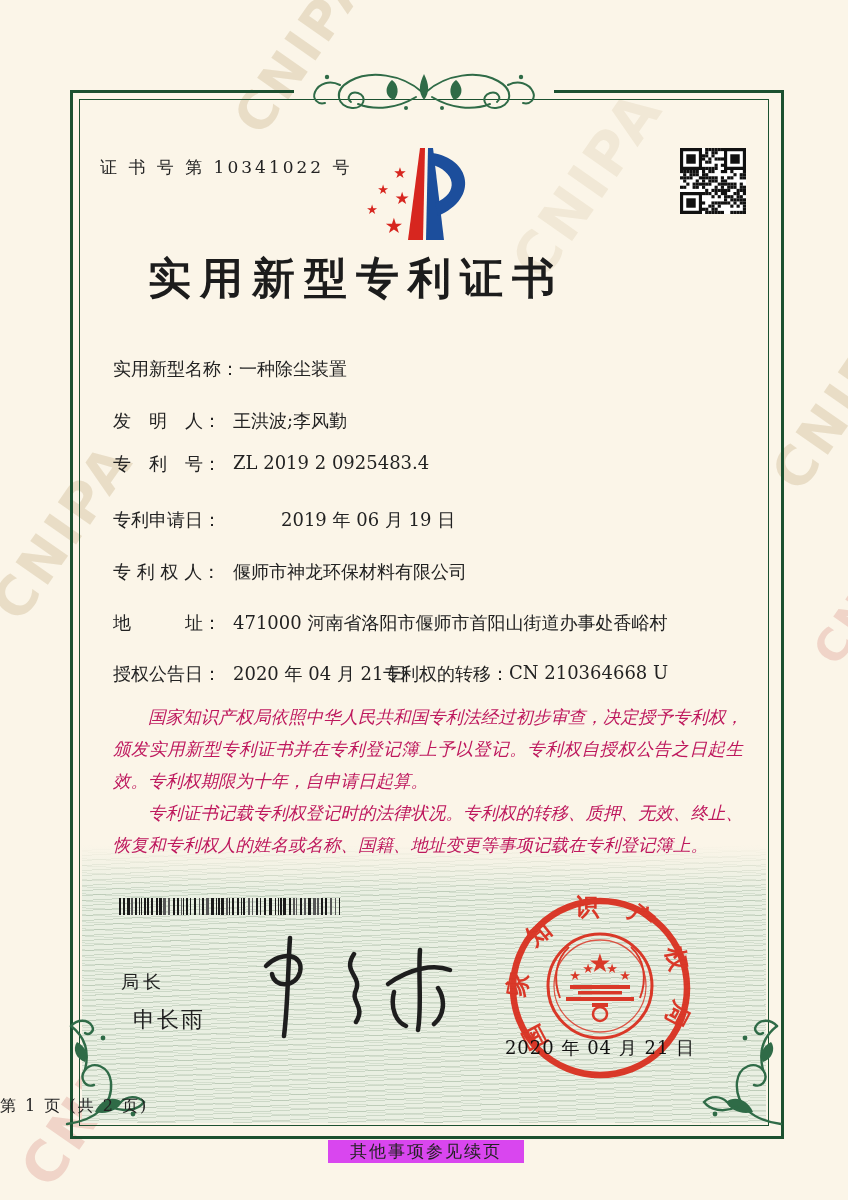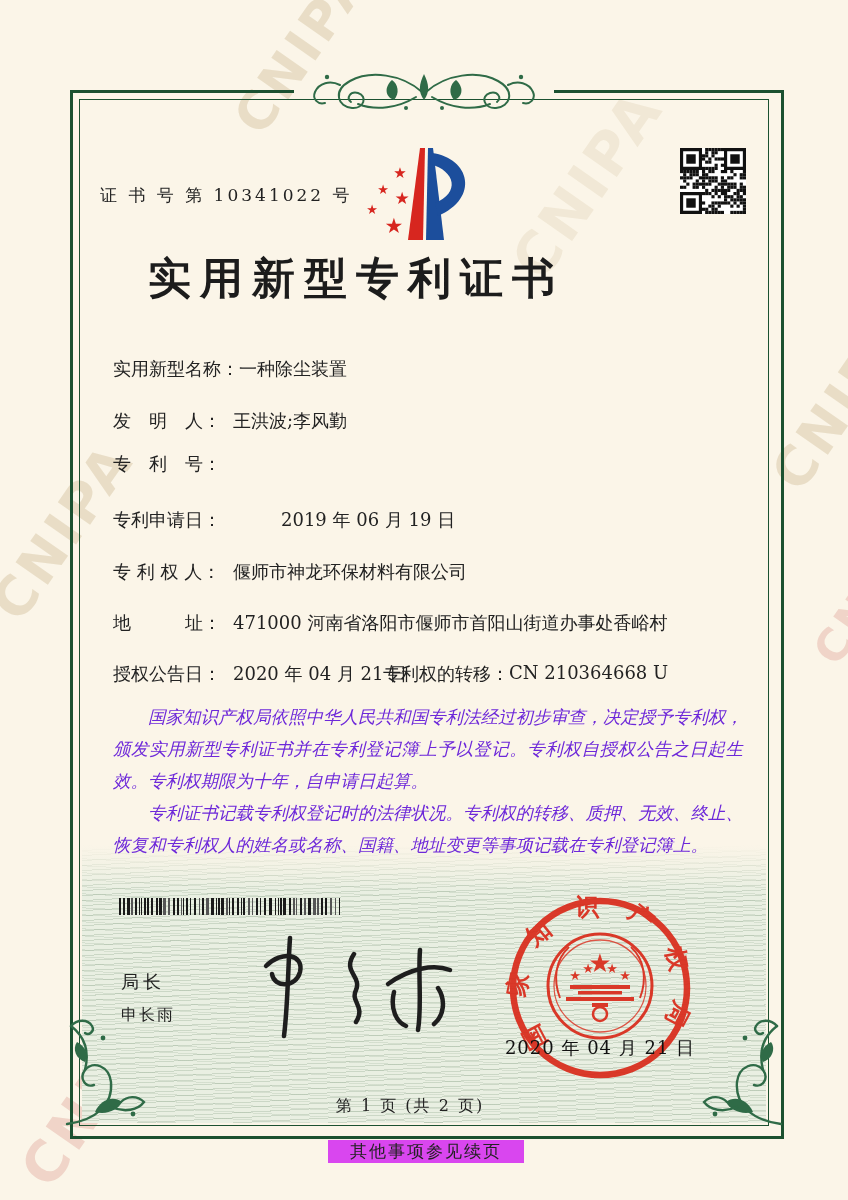--- a/index.html
+++ b/index.html
@@ -24,47 +24,47 @@
         background-image:
           repeating-linear-gradient(177deg, rgba(140,165,138,.32) 0 1px, transparent 1px 5px),
           repeating-linear-gradient(183deg, rgba(140,165,138,.22) 0 1px, transparent 1px 7px);}
   .band::before{content:"";position:absolute;left:0;top:0;right:0;height:46px;
         background:linear-gradient(#fbf5e8, rgba(251,245,232,0));}
 
   
   .orn{position:absolute;}
 
   
-  .cert-no{position:absolute;left:100px;top:156px;font-size:17px;letter-spacing:3px;margin-top:28px;}
+  .cert-no{position:absolute;left:100px;top:156px;font-size:17px;letter-spacing:3px;}
   .logo{position:absolute;left:352px;top:140px;}
   .qr{position:absolute;left:680px;top:148px;width:66px;height:66px;background:#fff;}
   .title{position:absolute;left:0;top:250px;width:712px;text-align:center;
          font-size:43px;font-weight:700;letter-spacing:9px;color:#1c1c1c;}
 
   
   .frow{position:absolute;left:113px;width:660px;font-size:18px;display:flex;}
   .frow .lab{flex:0 0 120px;white-space:pre;}
   .frow .val{white-space:pre;}
   .pair2{position:absolute;left:270px;top:0;display:flex;}
   .pair2 .lab{flex:0 0 112px;}
 
   
   .body-text{position:absolute;left:113px;top:701px;width:630px;font-size:17.5px;
-             line-height:32px;text-align:justify;color:#6d28d9;}
+             line-height:32px;text-align:justify;color:#be185d;}
   .body-text p{margin:0;text-indent:2em;font-style:italic;}
 
   
   .barcode{position:absolute;left:119px;top:898px;width:222px;height:17px;}
   .sig-title{position:absolute;left:121px;top:970px;font-size:18px;letter-spacing:4px;}
-  .sig-name{position:absolute;left:121px;top:1005px;font-size:16px;letter-spacing:2px;}
+  .sig-name{position:absolute;left:133px;top:1005px;font-size:22px;letter-spacing:2px;}
   .sig-hand{position:absolute;left:238px;top:932px;}
   .stamp{position:absolute;left:505px;top:893px;width:190px;height:190px;}
   .stamp-date{position:absolute;left:503px;top:1036px;width:194px;text-align:center;
               font-size:18px;letter-spacing:1px;color:#111;}
-  .page-info{position:absolute;left:0;top:1096px;width:820px;text-align:center;
+  .page-info{position:absolute;left:0;top:1096px;width:820px;
              font-size:16px;letter-spacing:2px;}
   .foot-note{position:absolute;left:328px;top:1140px;background:#d946ef;
              padding:0 22px;font-size:17px;letter-spacing:2px;}
 </style>
 </head>
 <body>
 
 <div id="page">
 
   <div class="wm beige" style="left:205px;top:18px;font-size:52px;">CNIPA</div>
@@ -303,20 +303,21 @@
   <div class="frow" style="top:409px;">
     <span class="lab">发　明　人：</span>
     <span class="val">王洪波;李风勤</span>
   </div>
   <div class="frow" style="top:357px;">
     <span class="lab">实用新型名称：</span>
     <span class="val">一种除尘装置</span>
   </div>
   <div class="frow" style="top:452px;">
     <span class="lab">专　利　号：</span>
+    <span class="val">ZL 2019 2 0925483.4</span>
   </div>
   <div class="frow" style="top:508px;gap:48px;">
     <span class="lab">专利申请日：</span>
     <span class="val">2019 年 06 月 19 日</span>
   </div>
   <div class="frow" style="top:560px;">
     <span class="lab">专 利 权 人：</span>
     <span class="val">偃师市神龙环保材料有限公司</span>
   </div>
   <div class="frow" style="top:611px;">

